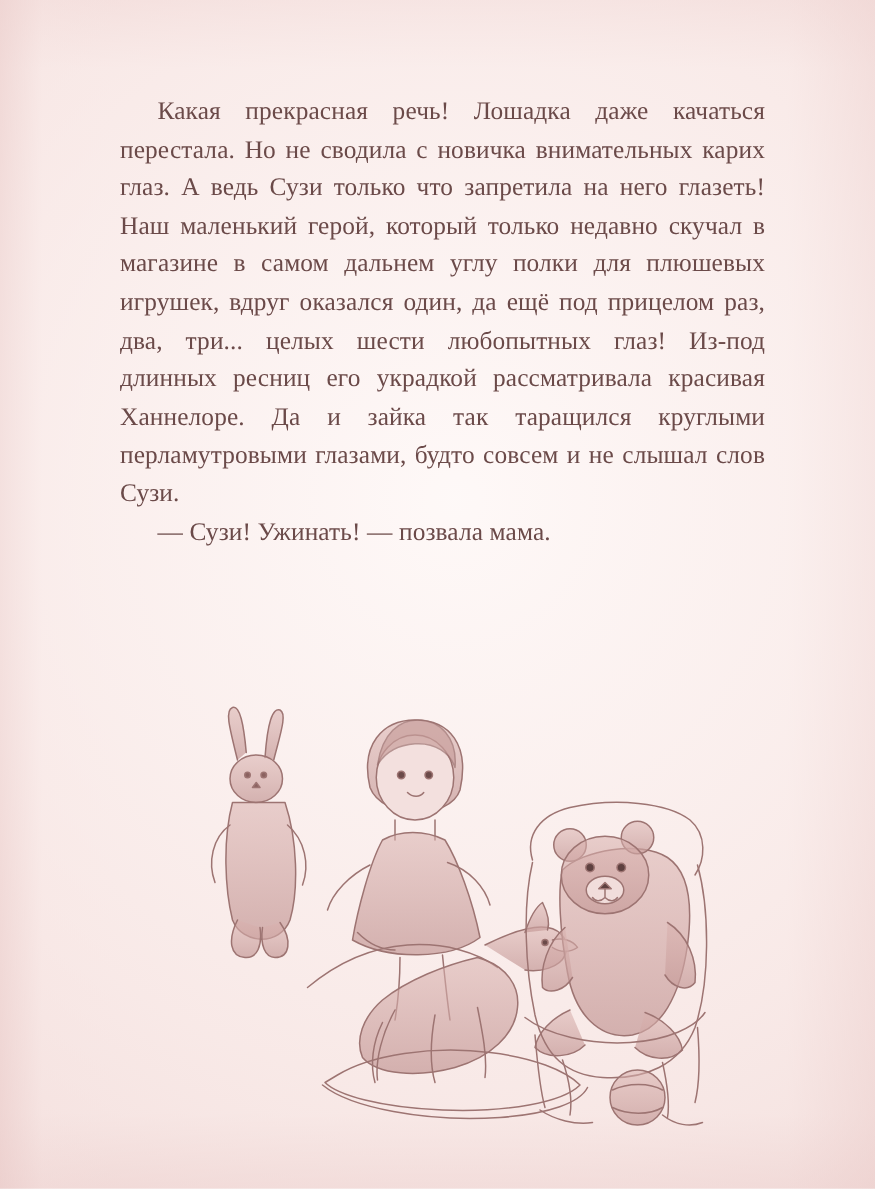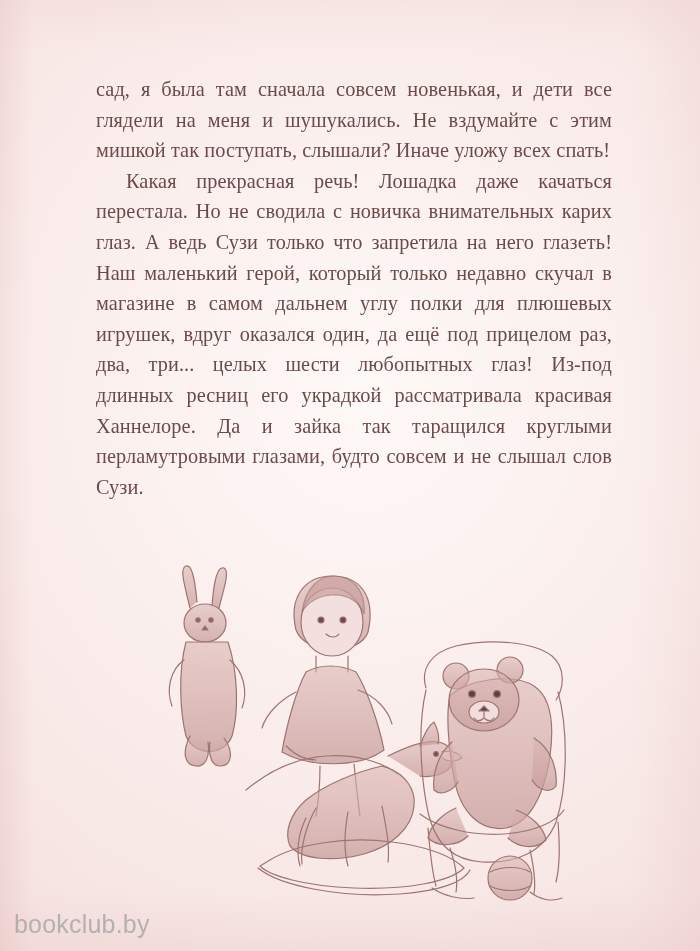--- a/index.html
+++ b/index.html
@@ -72,22 +72,22 @@
     color: #a9a9a9;
     opacity: 0.85;
   }
 </style>
 </head>
 <body>
 
 <div id="page">
 
   <div class="text-block">
-    <p class="first">сад, я была там сначала совсем новенькая, и дети все глядели на меня и шушукались. Не вздумайте с этим мишкой так поступать, слышали? Иначе уложу всех спать!</p>
     <p class="indent">Какая прекрасная речь! Лошадка даже качаться перестала. Но не сводила с новичка внимательных карих глаз. А ведь Сузи только что запретила на него глазеть! Наш маленький герой, который только недавно скучал в магазине в самом дальнем углу полки для плюшевых игрушек, вдруг оказался один, да ещё под прицелом раз, два, три... целых шести любопытных глаз! Из-под длинных ресниц его украдкой рассматривала красивая Ханнелоре. Да и зайка так таращился круглыми перламутровыми глазами, будто совсем и не слышал слов Сузи.</p>
+    <p class="indent">— Сузи! Ужинать! — позвала мама.</p>
   </div>
 
   <div class="illustration">
     <svg viewBox="0 0 470 350" xmlns="http://www.w3.org/2000/svg" aria-hidden="true">
       <defs>
         <linearGradient id="soft" x1="0" y1="0" x2="0" y2="1">
           <stop offset="0%" stop-color="#d9b1ae" stop-opacity="0.55"></stop>
           <stop offset="100%" stop-color="#c79d9b" stop-opacity="0.75"></stop>
         </linearGradient>
       </defs>
@@ -169,14 +169,13 @@
         <g>
           <circle cx="390" cy="318" r="22" fill="url(#soft)"></circle>
           <path d="M370 312 C382 306 400 306 410 312"></path>
           <path d="M370 326 C382 332 400 332 410 326"></path>
         </g>
 
       </g>
     </svg>
   </div>
 
-  <div class="watermark">bookclub.by</div>
 </div>
 
 </body></html>

